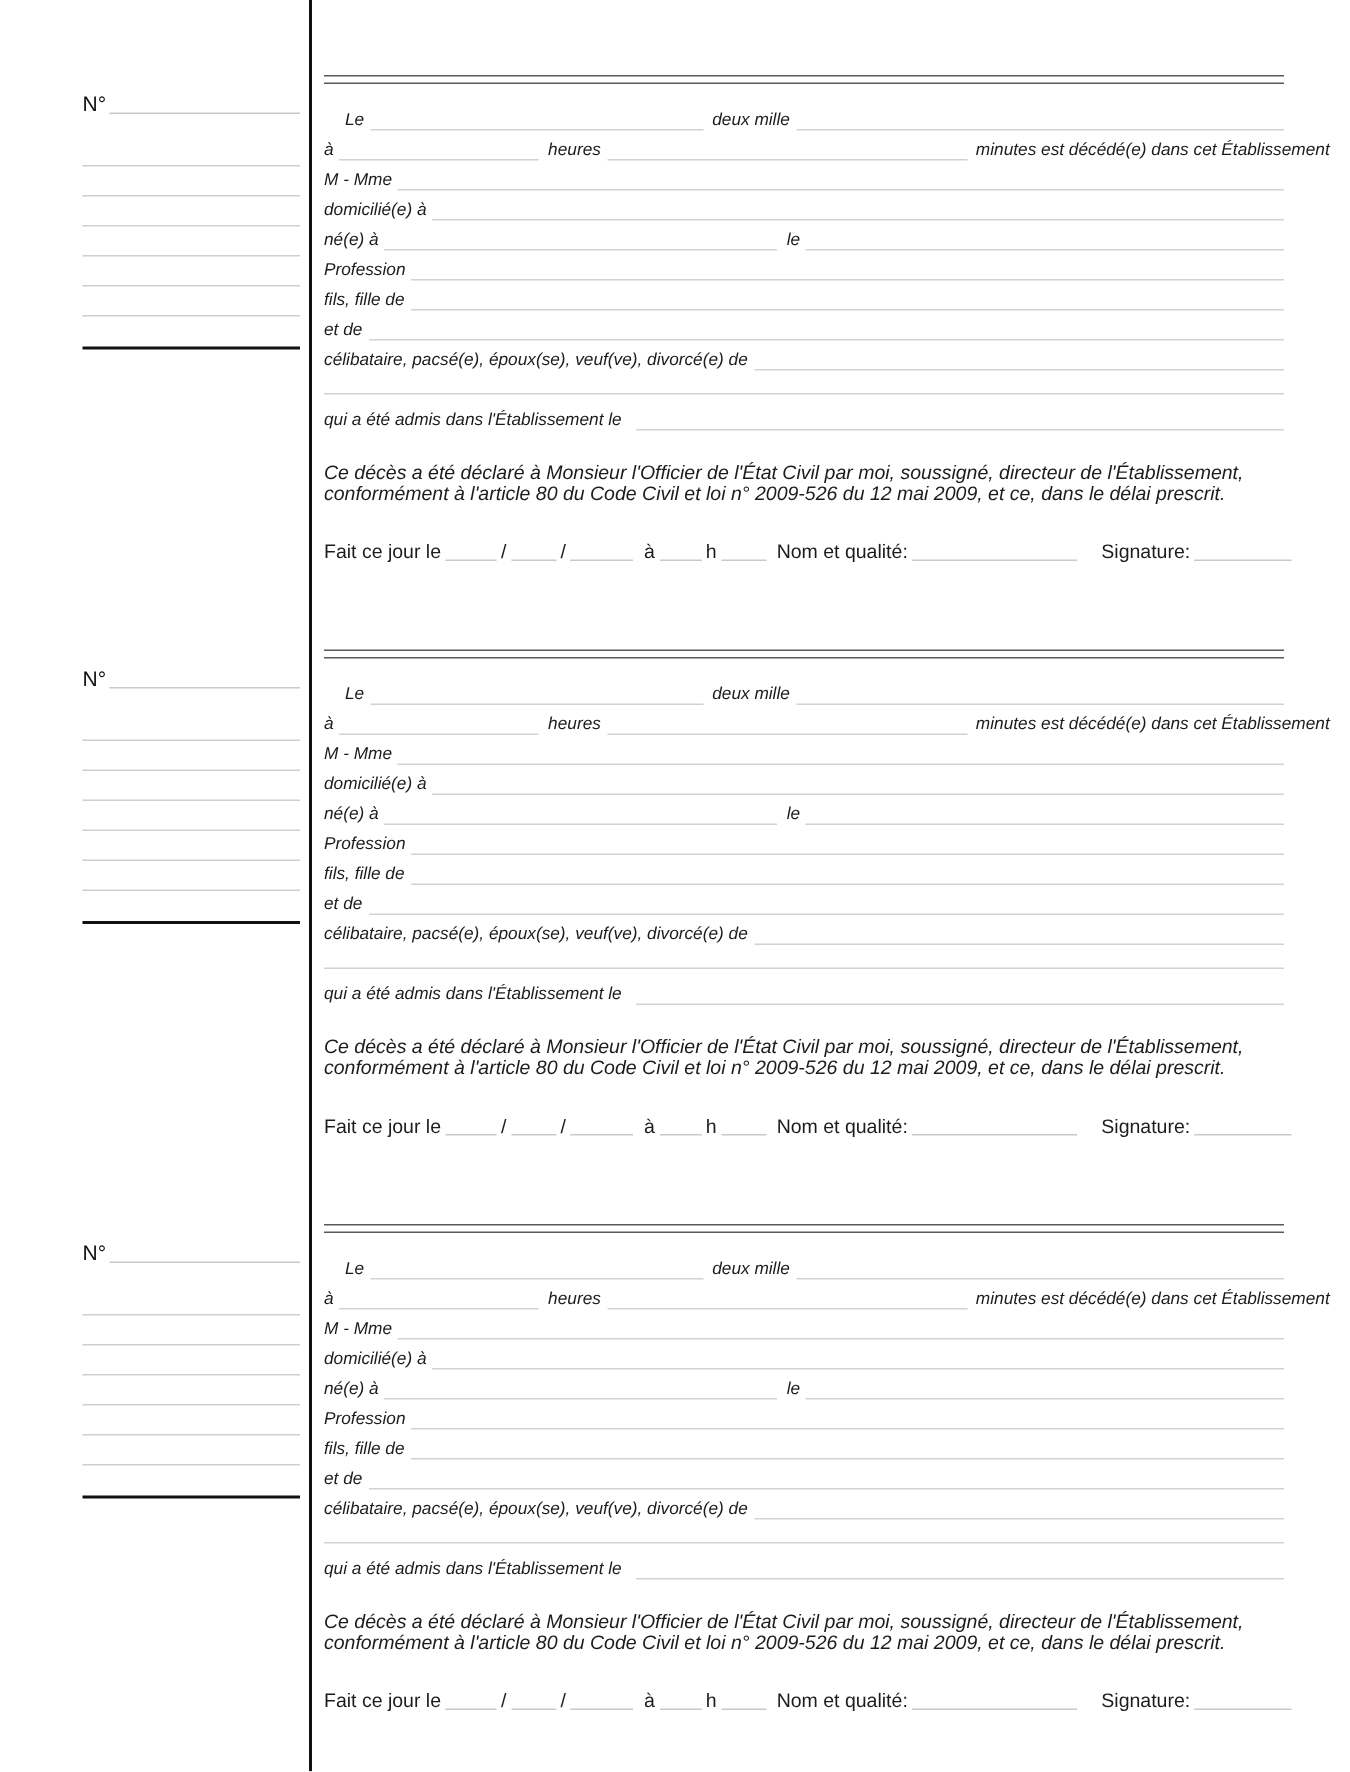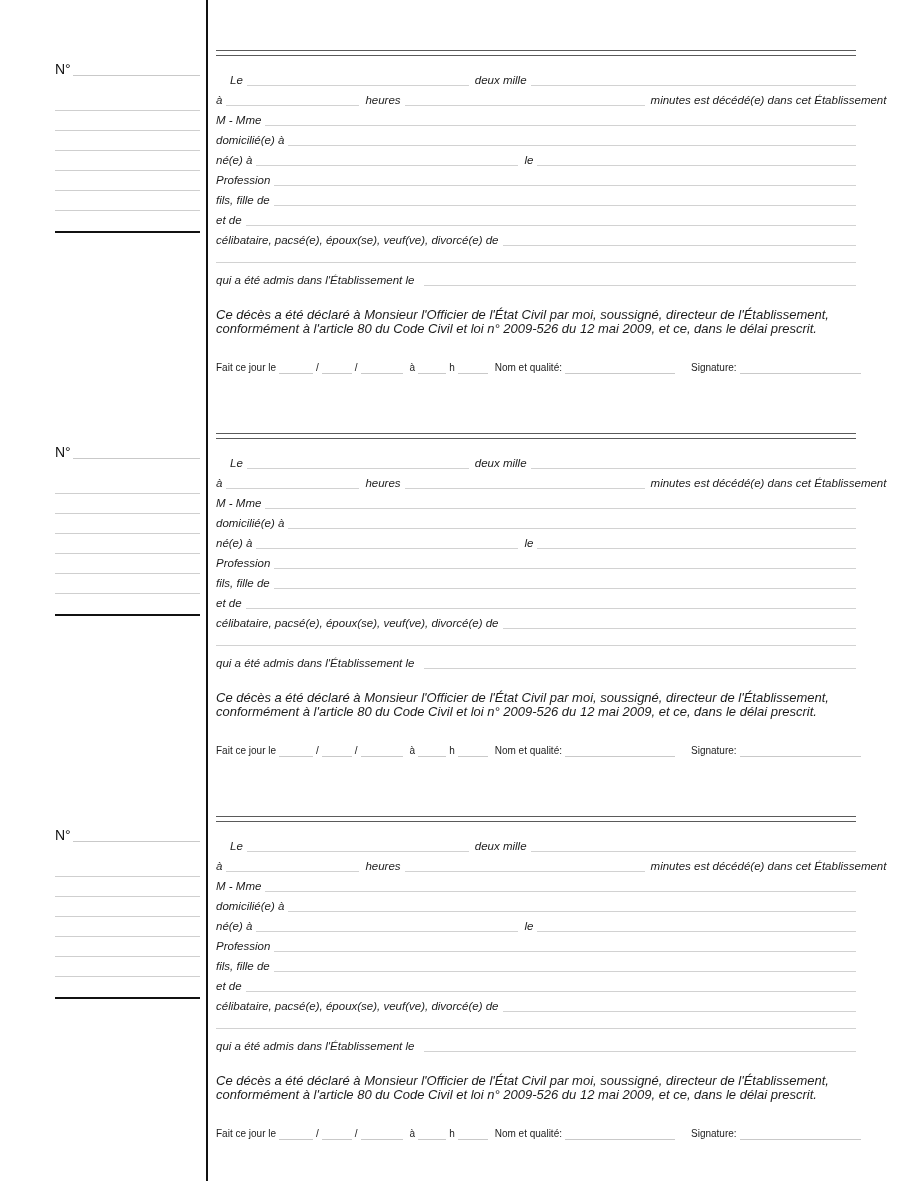--- a/index.html
+++ b/index.html
@@ -98,21 +98,21 @@
     border-bottom: 1.6px solid #5a5a5a;
   }
   .double-rule .r2 {
     margin-top: 4px;
   }
 
   
   .row {
     position: absolute;
     display: flex;
-    align-items: flex-start;
+    align-items: flex-end;
     font-style: italic;
     font-size: 11.5px;
     line-height: 13px;
     white-space: nowrap;
     color: #1c1c1c;
   }
   .row .lbl {
     padding-right: 4px;
   }
   .row .lbl.pad-left {
@@ -143,21 +143,21 @@
     color: #1c1c1c;
     width: 640px;
   }
 
   
   .footer-row {
     position: absolute;
     display: flex;
     align-items: center;
     font-style: normal;
-    font-size: 10px;
+    font-size: 13px;
     line-height: 13px;
     white-space: nowrap;
     color: #1c1c1c;
   }
   .footer-row .lbl { padding: 0 3px; }
   .footer-row .lbl.first { padding-left: 0; }
   .footer-row .fr { border-bottom: 1px solid #c9c9c9; height: 12px; }
 </style>
 </head>
 <body>

